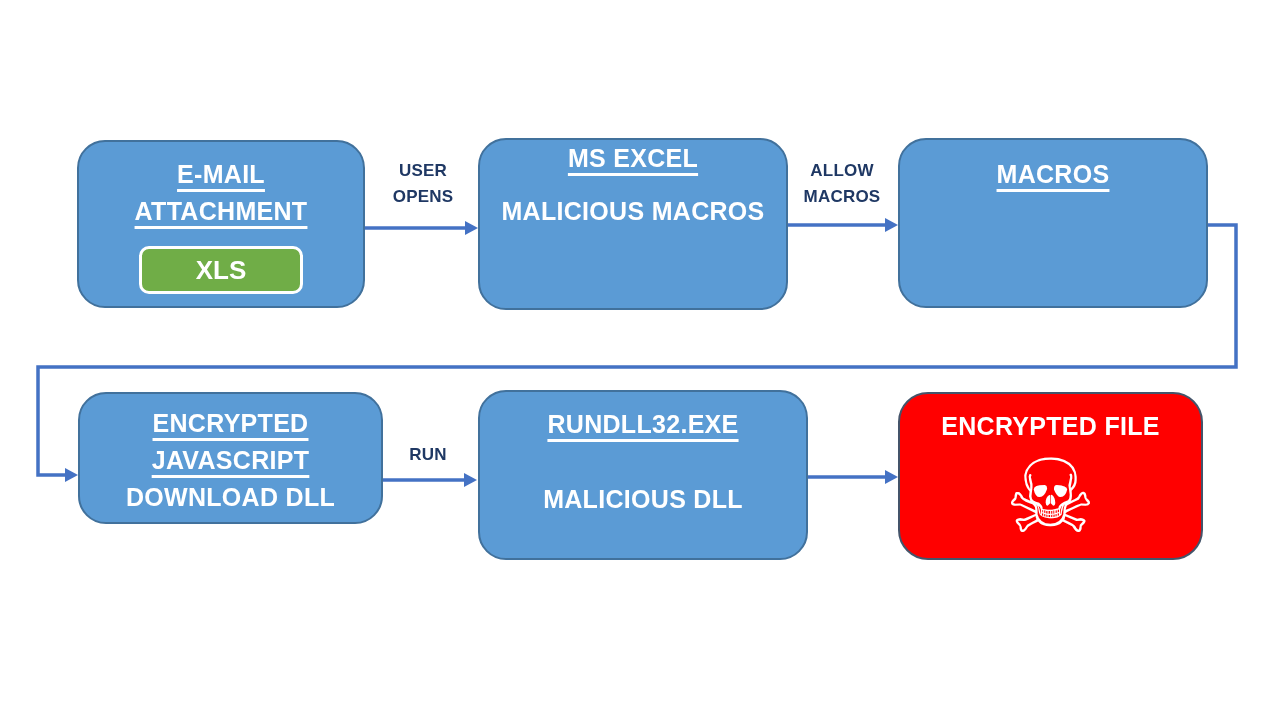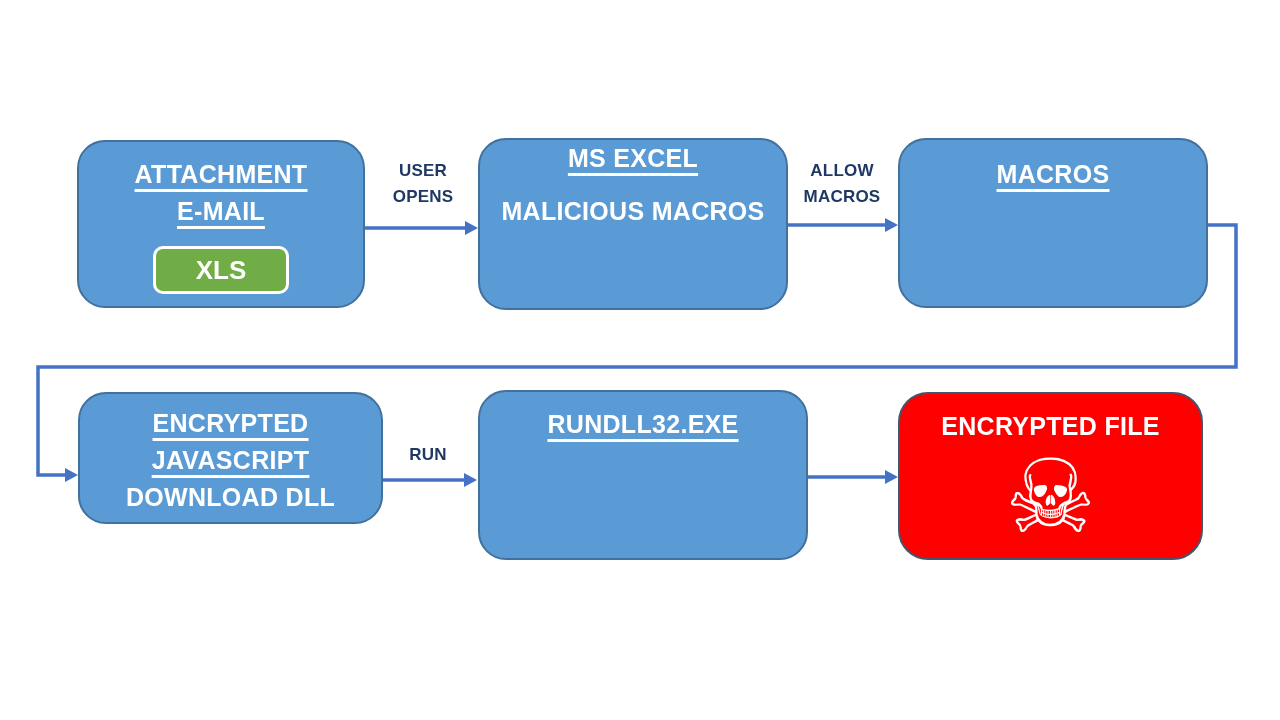--- a/index.html
+++ b/index.html
@@ -41,21 +41,21 @@
   #node-encfile  { left:898px; top:392px; width:305px; height:168px; padding-top:14px;
                    background:var(--danger-fill,#FF0000); border-color:var(--danger-border,#44546A); border-width:2px; border-radius:30px; }
 
   #node-excel .node-sub   { margin-top:16px; }
   #node-macros .node-sub  { margin-top:20px; }
   #node-rundll .node-sub  { margin-top:38px; }
   .node-sub { font-size:25px; line-height:37px; letter-spacing:0.3px; }
 
   .badge {
     display:inline-block; margin-top:16px;
-    width:136px; height:48px; line-height:42px;
+    width:164px; height:48px; line-height:42px;
     background:var(--badge-fill,#70AD47);
     border:3px solid var(--badge-border,#FFFFFF);
     border-radius:10px;
     font-size:26px; color:#fff; font-weight:bold;
   }
 
   .skull {
     margin-top:0px;
     font-size:102px; line-height:104px;
     color:#fff; font-weight:normal;
@@ -84,42 +84,43 @@
       </marker>
     </defs>
     <line class="arrow-line" x1="365" y1="228" x2="466" y2="228" marker-end="url(#ah)"></line>
     <line class="arrow-line" x1="788" y1="225" x2="886" y2="225" marker-end="url(#ah)"></line>
     <polyline class="arrow-line" points="1205,225 1236,225 1236,367 38,367 38,475 66,475" marker-end="url(#ah)"></polyline>
     <line class="arrow-line" x1="380" y1="480" x2="465" y2="480" marker-end="url(#ah)"></line>
     <line class="arrow-line" x1="808" y1="477" x2="886" y2="477" marker-end="url(#ah)"></line>
   </svg>
 
   <div class="node" id="node-email">
+    <div class="node-title u">E-MAIL</div>
     <div class="node-title u">ATTACHMENT</div>
-    <div class="node-title u">E-MAIL</div>
     <div class="badge">XLS</div>
   </div>
 
   <div class="node" id="node-excel">
     <div class="node-title u">MS EXCEL</div>
     <div class="node-sub">MALICIOUS MACROS</div>
   </div>
 
   <div class="node" id="node-macros">
     <div class="node-title u">MACROS</div>
   </div>
 
   <div class="node" id="node-js">
     <div class="node-title u">ENCRYPTED</div>
     <div class="node-title u">JAVASCRIPT</div>
     <div class="node-sub">DOWNLOAD DLL</div>
   </div>
 
   <div class="node" id="node-rundll">
     <div class="node-title u">RUNDLL32.EXE</div>
+    <div class="node-sub">MALICIOUS DLL</div>
   </div>
 
   <div class="node" id="node-encfile">
     <div class="node-title">ENCRYPTED FILE</div>
     <div class="skull">☠</div>
   </div>
 
   <div class="edge-label" id="label-user-opens">USER OPENS</div>
   <div class="edge-label" id="label-allow-macros">ALLOW MACROS</div>
   <div class="edge-label" id="label-run">RUN</div>

